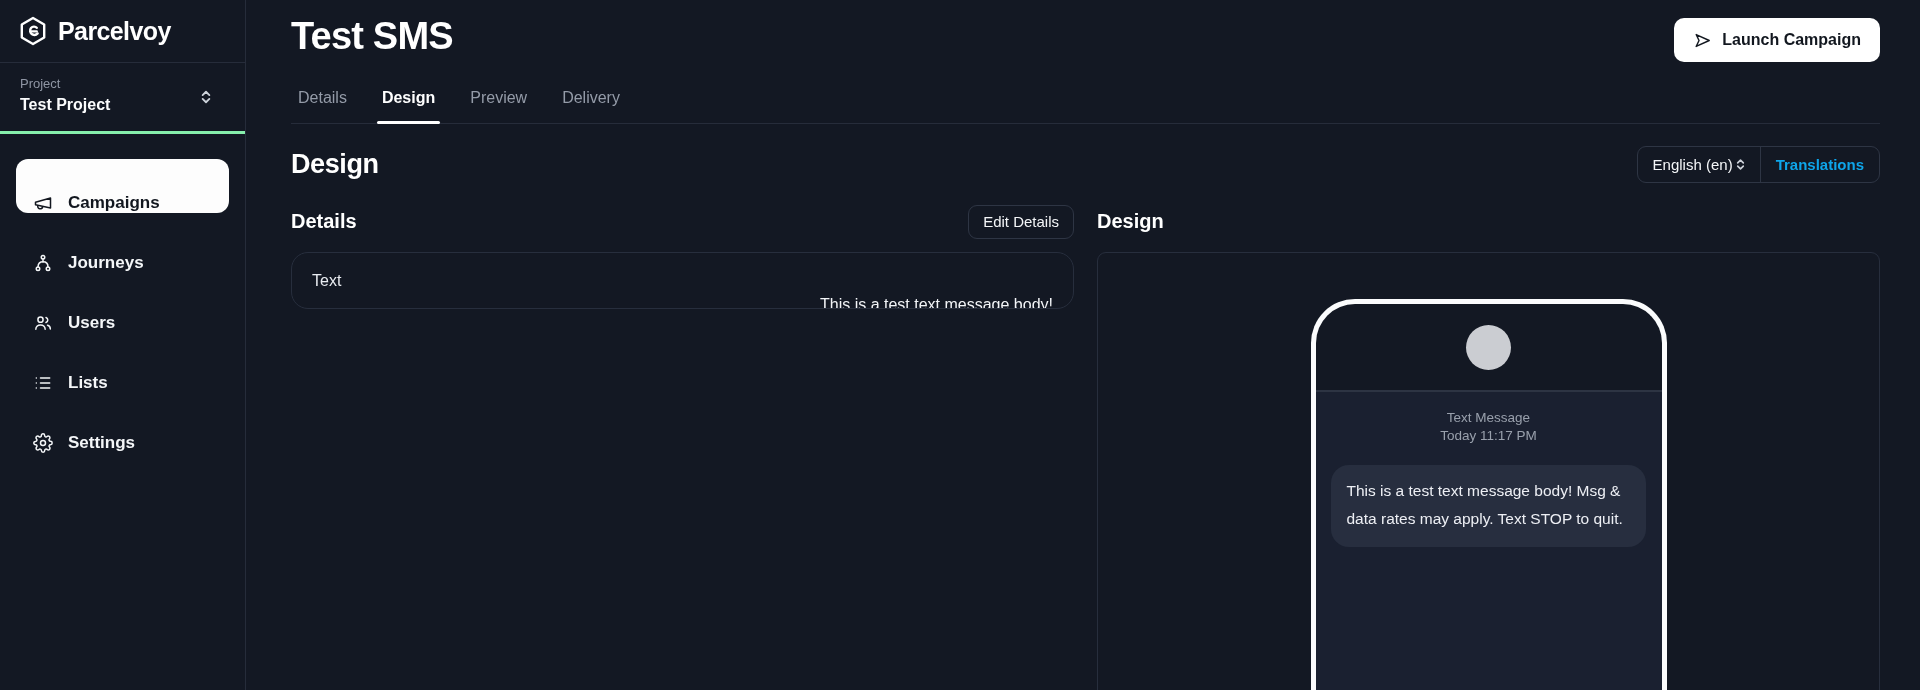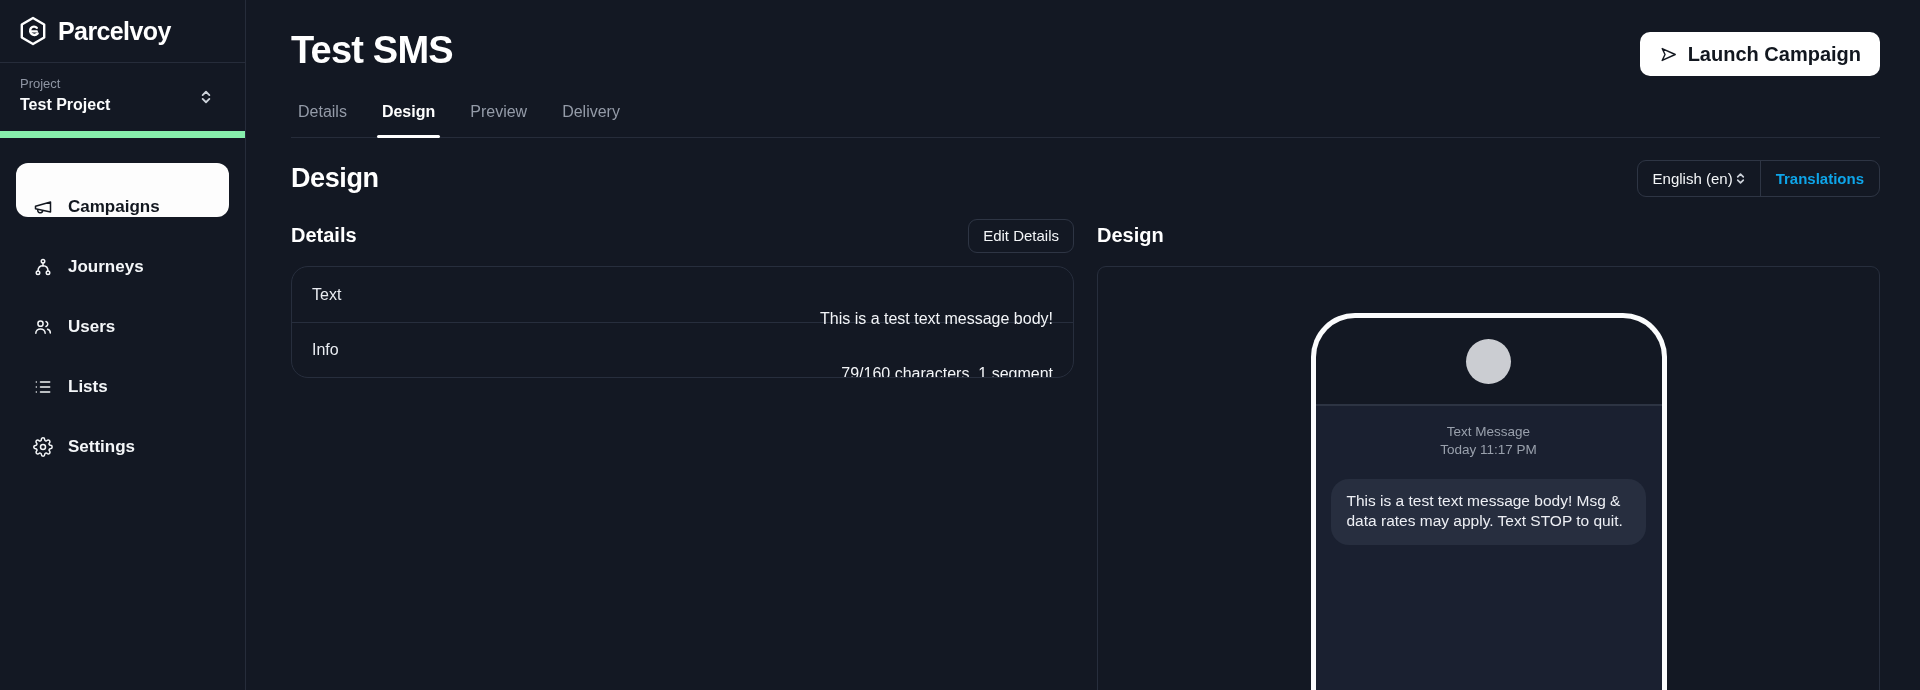--- a/index.html
+++ b/index.html
@@ -5,35 +5,35 @@
   * { margin:0; padding:0; box-sizing:border-box; }
   html,body { width:1920px; height:690px; background:#131823; font-family:"Liberation Sans", sans-serif; color:#f4f6f8; }
   .app { width:1920px; height:690px; display:flex; overflow:hidden; background:#131823; }
 
   
   .sidebar { width:246px; min-width:246px; border-right:1px solid #262c3a; display:flex; flex-direction:column; }
   .logo-row { height:63px; display:flex; align-items:center; gap:9px; padding:9px 17px; border-bottom:1px solid #262c3a; }
   .logo-mark { width:32px; height:32px; color:#ffffff; flex:0 0 auto; }
   .logo-text { font-size:25px; font-weight:700; letter-spacing:-0.6px; color:#ffffff; }
 
-  .project-row { position:relative; padding:13px 20px 17px 20px; border-bottom:7px solid #86efac; cursor:pointer; }
+  .project-row { position:relative; padding:13px 20px 17px 20px; border-bottom:3px solid #86efac; cursor:pointer; }
   .project-label { font-size:13px; color:#8e95a3; }
   .project-name { font-size:16px; font-weight:700; margin-top:5px; color:#fbfcfd; }
   .project-chevron { position:absolute; right:30px; top:50%; transform:translateY(-50%); width:18px; height:18px; color:#cdd2da; }
 
   .nav { padding:25px 16px; display:flex; flex-direction:column; gap:6px; }
   .nav-item { height:54px; display:flex; align-items:flex-end; gap:15px; padding:0 17px; border-radius:12px; font-size:17px; font-weight:600; color:#f4f6f8; cursor:pointer; }
   .nav-item .nav-icon { width:20px; height:20px; flex:0 0 auto; }
   .nav-item.active { background:#fdfdfd; color:#12171f; }
 
   
   .main { flex:1; display:flex; flex-direction:column; min-width:0; }
-  .main-header { display:flex; justify-content:space-between; align-items:flex-start; padding:31px 40px 0 45px; }
+  .main-header { display:flex; justify-content:space-between; align-items:flex-start; padding:17px 40px 0 45px; }
   .page-title { font-size:38px; font-weight:800; letter-spacing:-0.8px; line-height:1.0; color:#ffffff; }
-  .launch-btn { background:#ffffff; color:#12171f; border:none; border-radius:10px; height:44px; padding:0 19px; font-size:20px; font-weight:600; font-family:inherit; display:flex; align-items:center; gap:10px; margin-top:1px; cursor:pointer; }
+  .launch-btn { background:#ffffff; color:#12171f; border:none; border-radius:10px; height:44px; padding:0 19px; font-size:16px; font-weight:600; font-family:inherit; display:flex; align-items:center; gap:10px; margin-top:1px; cursor:pointer; }
   .launch-btn .btn-icon { width:19px; height:19px; }
 
   .tabbar { display:flex; gap:21px; margin:21px 40px 0 45px; border-bottom:1px solid #262c3a; }
   .tab { position:relative; padding:6px 7px 16px 7px; font-size:16px; color:#949ba8; cursor:pointer; }
   .tab.active { color:#ffffff; font-weight:600; }
   .tab.active::after { content:""; position:absolute; left:2px; right:2px; bottom:-1px; height:3px; background:#ffffff; border-radius:2px; }
 
   .content { padding:22px 40px 0 45px; flex:1; min-height:0; }
   .page-head { display:flex; justify-content:space-between; align-items:center; }
   .h2 { font-size:27px; font-weight:800; letter-spacing:-0.4px; color:#ffffff; }
@@ -53,21 +53,21 @@
   .kv-row + .kv-row { border-top:1px solid #272e3d; }
   .kv-label { color:#e9ecf1; }
   .kv-value { color:#f3f5f8; text-align:right;margin-top:48px; }
 
   .preview-card { margin-top:13px; border:1px solid #272e3d; border-radius:9px; height:600px; display:flex; justify-content:center; overflow:hidden; }
   .phone { width:356px; height:560px; margin-top:46px; border:5px solid #fbfcfd; border-bottom:none; border-radius:44px 44px 0 0; background:#131823; display:flex; flex-direction:column; overflow:hidden; }
   .phone-top { height:88px; border-bottom:2px solid #2d3443; display:flex; align-items:center; justify-content:center; flex:0 0 auto; }
   .camera-dot { width:45px; height:45px; border-radius:50%; background:#cbcdd2; }
   .phone-body { flex:1; background:#1a2030; padding-top:17px; }
   .msg-head { text-align:center; font-size:13.5px; line-height:18px; color:#99a0ac; }
-  .bubble { margin:20px 16px 0 15px; background:#272e3f; border-radius:18px; padding:12px 16px 14px 16px; font-size:15.5px; line-height:20px; color:#edeff4; }
+  .bubble { margin:20px 16px 0 15px; background:#272e3f; border-radius:18px; padding:12px 16px 14px 16px; font-size:15.5px; line-height:28px; color:#edeff4; }
 </style>
 </head>
 <body>
 
 <div class="app">
 
   <aside class="sidebar">
     <div class="logo-row">
       <svg class="logo-mark" viewBox="0 0 24 24" fill="none" stroke="currentColor" stroke-width="1.8" stroke-linecap="round" stroke-linejoin="round">
         <path d="M12 2.2l8.4 4.9v9.8L12 21.8l-8.4-4.9V7.1L12 2.2z"></path>
@@ -172,24 +172,20 @@
 
         <section class="col">
           <div class="sec-head">
             <div class="h3">Details</div>
             <button class="ghost-btn">Edit Details</button>
           </div>
           <div class="kv-card">
             <div class="kv-row">
               <span class="kv-label">Text</span>
               <span class="kv-value">This is a test text message body!</span>
-            </div>
-            <div class="kv-row">
-              <span class="kv-label">Info</span>
-              <span class="kv-value">79/160 characters, 1 segment</span>
             </div>
           </div>
         </section>
 
         <section class="col">
           <div class="sec-head">
             <div class="h3">Design</div>
           </div>
           <div class="preview-card">
             <div class="phone">

